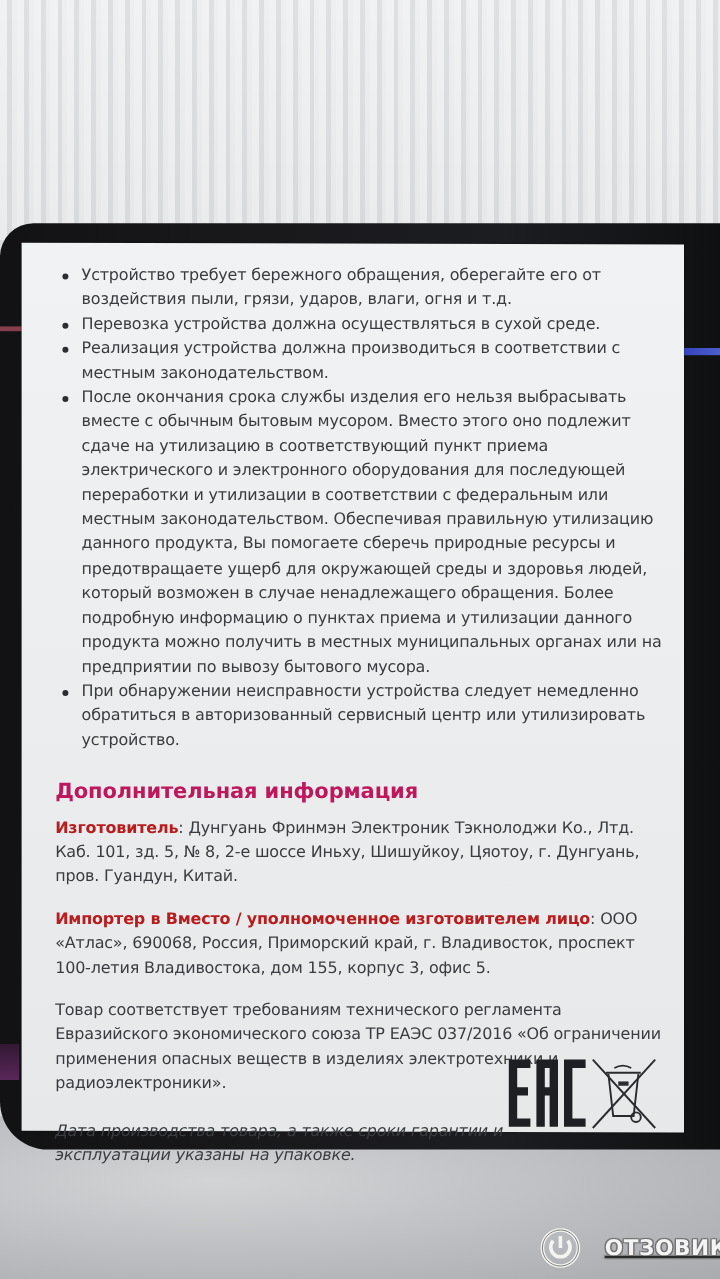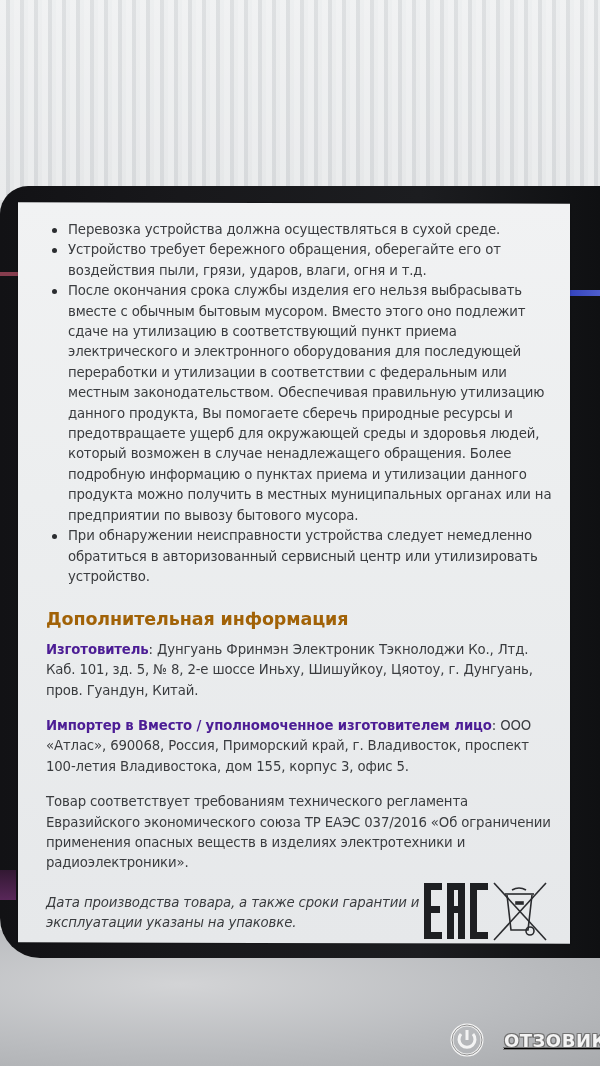--- a/index.html
+++ b/index.html
@@ -51,25 +51,25 @@
     color: #3a3c3f; font-size: 13.3px; line-height: 20.4px;
     letter-spacing: -0.15px;
   }
   ul.bullets { list-style: none; margin: 0; padding: 0; }
   ul.bullets li { position: relative; padding-left: 22px; margin: 0; }
   ul.bullets li .dot {
     position: absolute; left: 6px; top: 8px; width: 5px; height: 5px;
     border-radius: 50%; background: #2b2d30;
   }
   .heading {
-    font-size: 17.5px; font-weight: bold; color: #a16207;
+    font-size: 17.5px; font-weight: bold; color: #be185d;
     margin: 22px 0 10px 0; letter-spacing: -0.1px;
   }
   .para { margin: 0 0 15px 0; }
-  .para b { color: #4c1d95; }
+  .para b { color: #b91c1c; }
   .last-row { display: flex; align-items: flex-start; }
   .last-row .para { width: 375px; margin-top: 4px; font-style: italic; }
   .marks { position: absolute; left: 422px; top: 880px; width: 125px; height: 62px; }
   .watermark {
     position: absolute; left: 450px; top: 1022px; height: 36px;
     display: flex; align-items: center; gap: 20px; text-decoration: underline;
   }
   .watermark .wm-text {
     font-family: "DejaVu Sans", sans-serif; font-weight: bold; font-size: 18px;
     color: #f4f4f4; letter-spacing: 0.5px;
@@ -83,22 +83,23 @@
 <div class="bg-bottom"></div>
 <div class="device"></div>
 <div class="device-accent-left"></div>
 <div class="device-accent-right"></div>
 <div class="device-accent-left2"></div>
 
 <div class="paper"></div>
 
 <div class="content">
   <ul class="bullets">
+    <li><span class="dot"></span><span>Устройство требует бережного обращения, оберегайте его от воздействия пыли, грязи, ударов, влаги, огня и т.д.</span></li>
     <li><span class="dot"></span><span>Перевозка устройства должна осуществляться в сухой среде.</span></li>
-    <li><span class="dot"></span><span>Устройство требует бережного обращения, оберегайте его от воздействия пыли, грязи, ударов, влаги, огня и т.д.</span></li>
+    <li><span class="dot"></span><span>Реализация устройства должна производиться в соответствии с местным законодательством.</span></li>
     <li><span class="dot"></span><span>После окончания срока службы изделия его нельзя выбрасывать вместе с обычным бытовым мусором. Вместо этого оно подлежит сдаче на утилизацию в соответствующий пункт приема электрического и электронного оборудования для последующей переработки и утилизации в соответствии с федеральным или местным законодательством. Обеспечивая правильную утилизацию данного продукта, Вы помогаете сберечь природные ресурсы и предотвращаете ущерб для окружающей среды и здоровья людей, который возможен в случае ненадлежащего обращения. Более подробную информацию о пунктах приема и утилизации данного продукта можно получить в местных муниципальных органах или на предприятии по вывозу бытового мусора.</span></li>
     <li><span class="dot"></span><span>При обнаружении неисправности устройства следует немедленно обратиться в авторизованный сервисный центр или утилизировать устройство.</span></li>
   </ul>
 
   <div class="heading">Дополнительная информация</div>
 
   <p class="para"><b>Изготовитель</b><span>: Дунгуань Фринмэн Электроник Тэкнолоджи Ко., Лтд. Каб. 101, зд. 5, № 8, 2-е шоссе Иньху, Шишуйкоу, Цяотоу, г. Дунгуань, пров. Гуандун, Китай.</span></p>
 
   <p class="para"><b>Импортер в Вместо / уполномоченное изготовителем лицо</b><span>: ООО «Атлас», 690068, Россия, Приморский край, г. Владивосток, проспект 100-летия Владивостока, дом 155, корпус 3, офис 5.</span></p>
 

